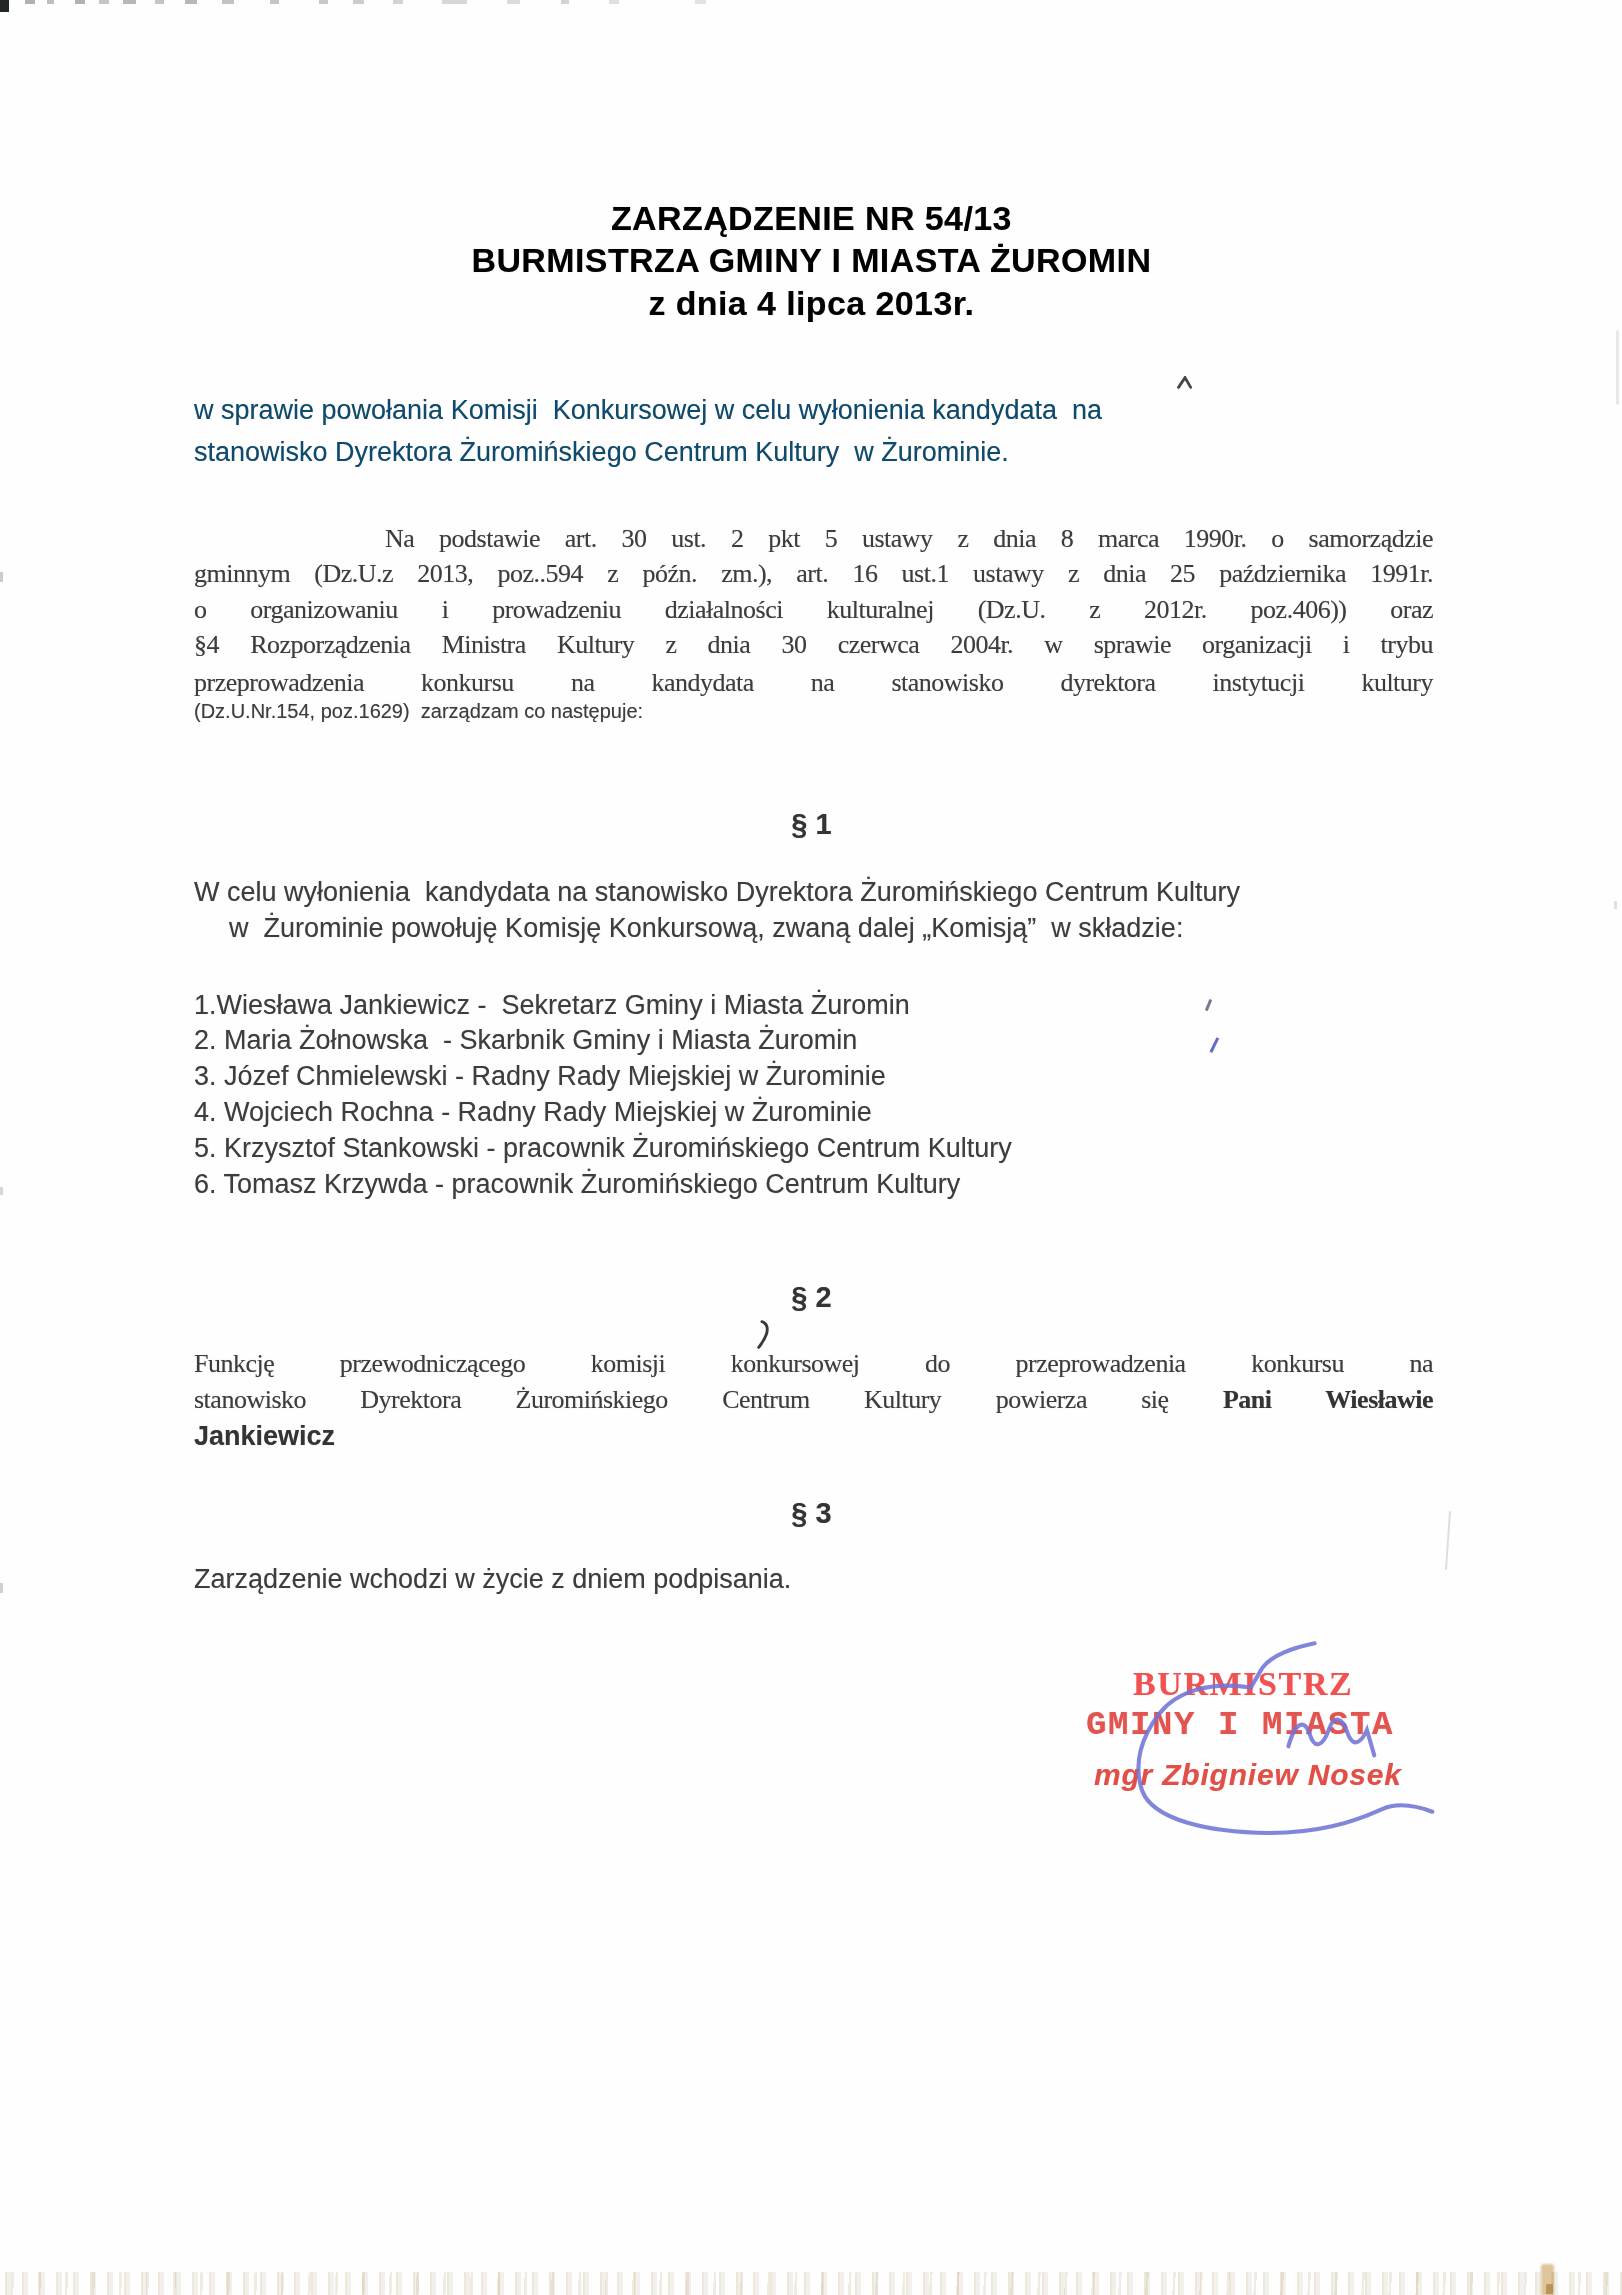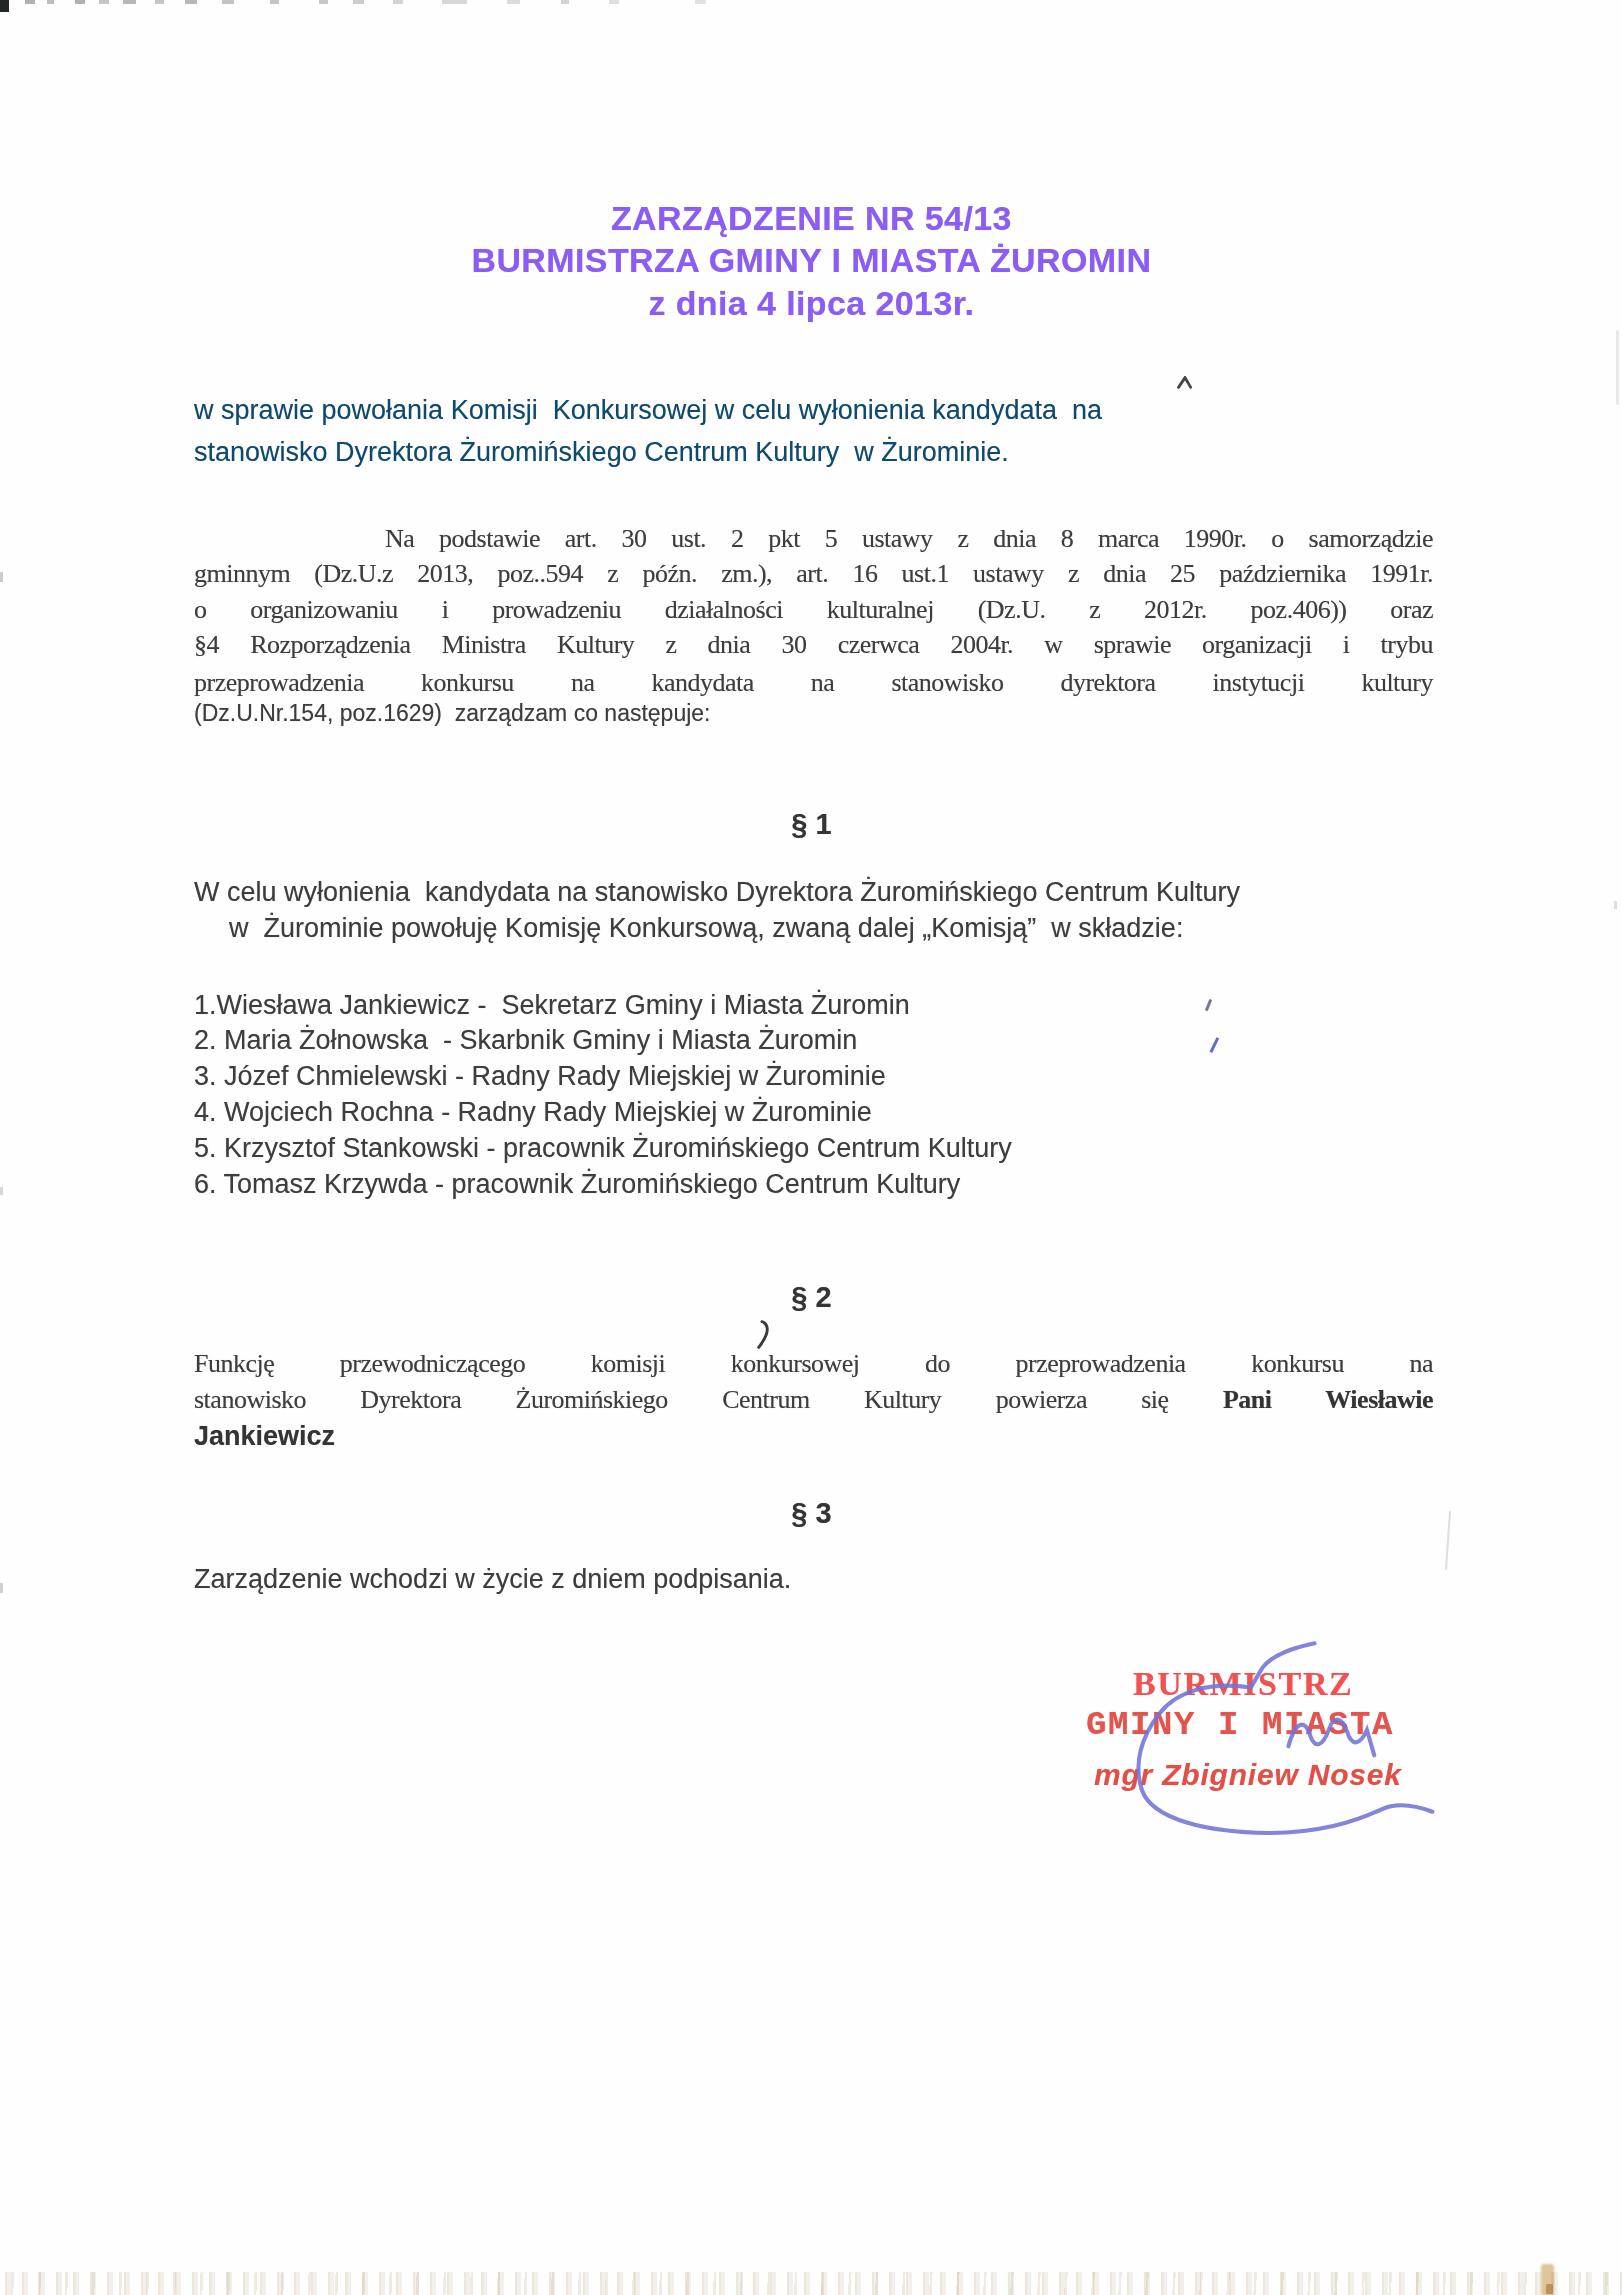--- a/index.html
+++ b/index.html
@@ -11,21 +11,21 @@
     overflow:hidden;
     font-family:"Liberation Sans","DejaVu Sans",sans-serif;
     color:#3d3d3d;
   }
   .txt{
     position:absolute;
     text-shadow:0 0 0.8px rgba(70,70,70,.45);
   }
   
   .center-block{left:16.4px;width:1590px;text-align:center;}
-  .title-line{font-weight:bold;font-size:34px;color:#8b5cf6;letter-spacing:0.4px;}
+  .title-line{font-weight:bold;font-size:34px;color:#000000;letter-spacing:0.4px;}
   .subject{left:194px;width:1276px;font-weight:normal;font-size:27px;color:#0c4a6e;white-space:pre;}
   .body-line{left:194px;width:1276px;font-size:27px;white-space:pre;}
   .just{
     left:194px;width:1239px;
     font-size:26px;letter-spacing:-0.5px;
     text-align:justify;text-align-last:justify;
     white-space:normal;
     font-family:Liberation Serif, serif;
   }
   .indent1{text-indent:191px;}
@@ -75,21 +75,21 @@
   <div class="txt center-block title-line" style="top:284px;">z dnia 4 lipca 2013r.</div>
 
   <div class="txt subject" style="top:395px;">w sprawie powołania Komisji  Konkursowej w celu wyłonienia kandydata  na</div>
   <div class="txt subject" style="top:437px;">stanowisko Dyrektora Żuromińskiego Centrum Kultury  w Żurominie.</div>
 
   <div class="txt just indent1" style="top:524px;">Na podstawie  art. 30 ust. 2 pkt 5  ustawy z dnia 8 marca 1990r. o samorządzie</div>
   <div class="txt just" style="top:559px;">gminnym (Dz.U.z 2013, poz..594 z późn. zm.), art. 16 ust.1 ustawy z dnia 25 października 1991r.</div>
   <div class="txt just" style="top:595px;">o organizowaniu i prowadzeniu działalności kulturalnej (Dz.U. z 2012r. poz.406)) oraz</div>
   <div class="txt just" style="top:630px;">§4 Rozporządzenia Ministra Kultury z dnia 30 czerwca 2004r. w sprawie organizacji i trybu</div>
   <div class="txt just" style="top:668px;">przeprowadzenia konkursu na kandydata na stanowisko dyrektora instytucji kultury</div>
-  <div class="txt body-line" style="top:700px;font-size:23px;">(Dz.U.Nr.154, poz.1629)  zarządzam co następuje:</div>
+  <div class="txt body-line" style="top:700px;font-size:20px;">(Dz.U.Nr.154, poz.1629)  zarządzam co następuje:</div>
 
   <div class="txt center-block par-heading" style="top:808px;">§ 1</div>
   <div class="txt body-line" style="top:877px;">W celu wyłonienia  kandydata na stanowisko Dyrektora Żuromińskiego Centrum Kultury</div>
   <div class="txt body-line" style="top:913px;margin-left:35px;">w  Żurominie powołuję Komisję Konkursową, zwaną dalej „Komisją”  w składzie:</div>
 
   <div class="txt body-line" style="top:990px;">1.Wiesława Jankiewicz -  Sekretarz Gminy i Miasta Żuromin</div>
   <div class="txt body-line" style="top:1025px;">2. Maria Żołnowska  - Skarbnik Gminy i Miasta Żuromin</div>
   <div class="txt body-line" style="top:1061px;">3. Józef Chmielewski - Radny Rady Miejskiej w Żurominie</div>
   <div class="txt body-line" style="top:1097px;">4. Wojciech Rochna - Radny Rady Miejskiej w Żurominie</div>
   <div class="txt body-line" style="top:1133px;">5. Krzysztof Stankowski - pracownik Żuromińskiego Centrum Kultury</div>

